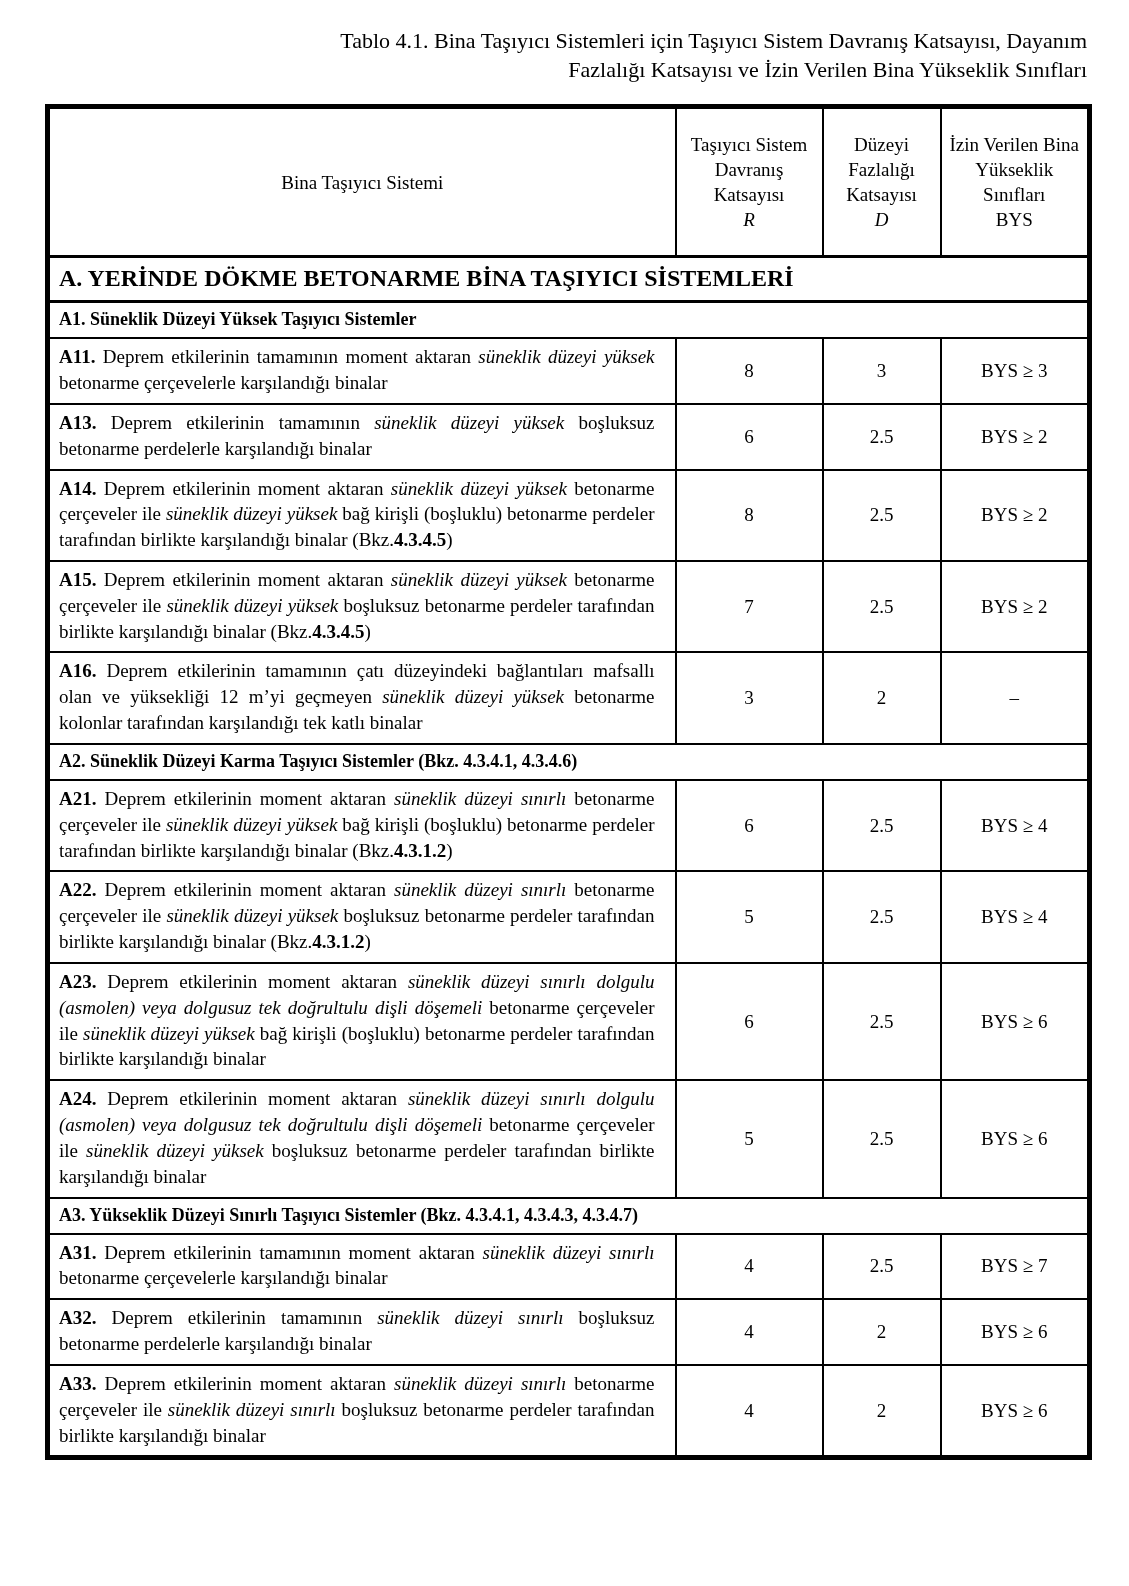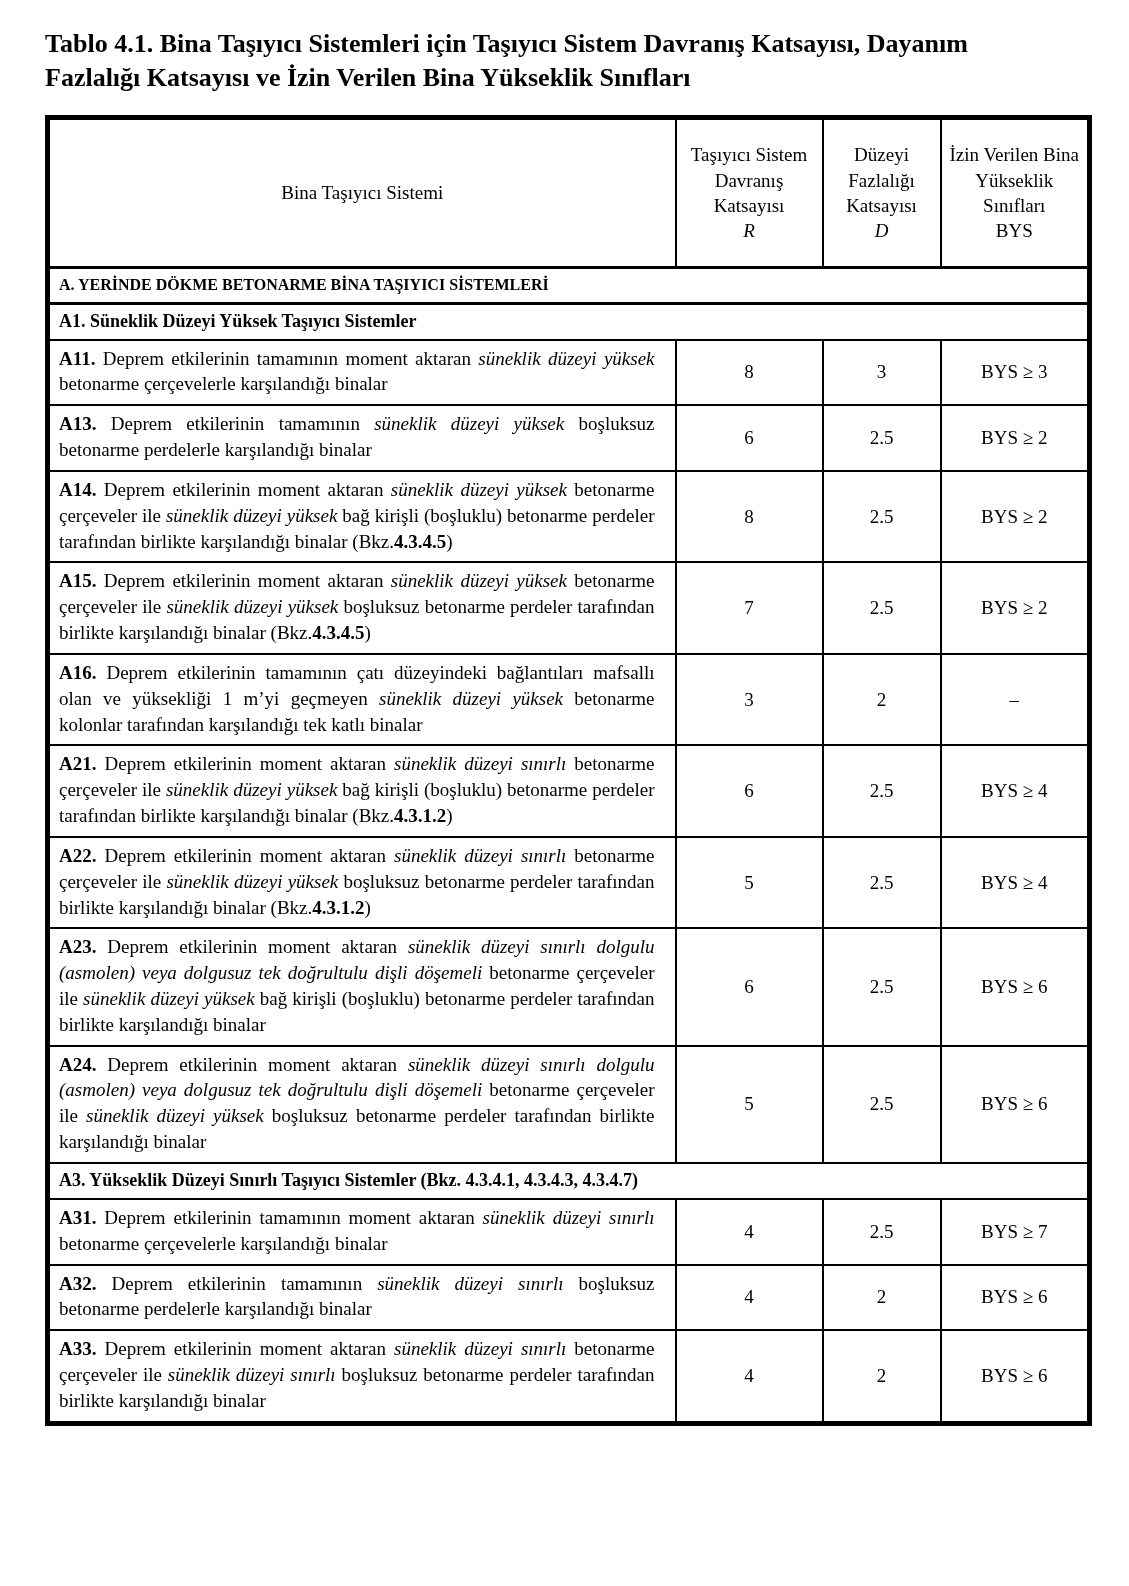--- a/index.html
+++ b/index.html
@@ -10,23 +10,23 @@
   }
   body {
     width: 1129px;
     height: 1586px;
     font-family: "Liberation Serif", serif;
     position: relative;
   }
   .doc-title {
     width: 1042px;
     margin: 27px 0 20px 45px;
-    text-align: left;
-    font-weight: bold;
-    font-size: 26px;
+    text-align: right;
+    font-weight: normal;
+    font-size: 22px;
     line-height: 1.3;
     white-space: pre-line;
   }
   table.systems {
     border-collapse: collapse;
     table-layout: fixed;
     width: 1042px;
     margin-left: 45px;
     border: 5px solid #000;
   }
@@ -59,21 +59,21 @@
     padding: 5px 20px 7px 9px;
   }
   .val-cell {
     font-size: 19px;
     text-align: center;
     vertical-align: middle;
     padding: 4px 2px;
   }
   tr.section-l1 td {
     font-weight: bold;
-    font-size: 16px;
+    font-size: 24px;
     padding: 7px 10px 8px 9px;
     border-top: 3px solid #000;
     border-bottom: 3px solid #000;
   }
   tr.section-l2 td {
     font-weight: bold;
     font-size: 18px;
     padding: 6px 10px 7px 9px;
   }
   .seg-b { font-weight: bold; }
@@ -137,24 +137,27 @@
         <td class="val-cell">2.5</td>
         <td class="val-cell">BYS ≥ 2</td>
       </tr>
       <tr>
         <td class="desc-cell"><span class="seg-b">A15.</span><span class="seg-n"> Deprem etkilerinin moment aktaran </span><span class="seg-i">süneklik düzeyi yüksek</span><span class="seg-n"> betonarme çerçeveler ile </span><span class="seg-i">süneklik düzeyi yüksek</span><span class="seg-n"> boşluksuz betonarme perdeler tarafından birlikte karşılandığı binalar (Bkz.</span><span class="seg-b">4.3.4.5</span><span class="seg-n">)</span></td>
         <td class="val-cell">7</td>
         <td class="val-cell">2.5</td>
         <td class="val-cell">BYS ≥ 2</td>
       </tr>
       <tr>
-        <td class="desc-cell"><span class="seg-b">A16.</span><span class="seg-n"> Deprem etkilerinin tamamının çatı düzeyindeki bağlantıları mafsallı olan ve yüksekliği 1 m’yi geçmeyen </span><span class="seg-i">süneklik düzeyi yüksek</span><span class="seg-n"> betonarme kolonlar tarafından karşılandığı tek katlı binalar</span></td>
+        <td class="desc-cell"><span class="seg-b">A16.</span><span class="seg-n"> Deprem etkilerinin tamamının çatı düzeyindeki bağlantıları mafsallı olan ve yüksekliği 12 m’yi geçmeyen </span><span class="seg-i">süneklik düzeyi yüksek</span><span class="seg-n"> betonarme kolonlar tarafından karşılandığı tek katlı binalar</span></td>
         <td class="val-cell">3</td>
         <td class="val-cell">2</td>
         <td class="val-cell">–</td>
+      </tr>
+      <tr class="section-l2">
+        <td colspan="4"><span class="seg-b">A2. Süneklik Düzeyi Karma Taşıyıcı Sistemler (Bkz. 4.3.4.1, 4.3.4.6)</span></td>
       </tr>
       <tr>
         <td class="desc-cell"><span class="seg-b">A21.</span><span class="seg-n"> Deprem etkilerinin moment aktaran </span><span class="seg-i">süneklik düzeyi sınırlı</span><span class="seg-n"> betonarme çerçeveler ile </span><span class="seg-i">süneklik düzeyi yüksek</span><span class="seg-n"> bağ kirişli (boşluklu) betonarme perdeler tarafından birlikte karşılandığı binalar (Bkz.</span><span class="seg-b">4.3.1.2</span><span class="seg-n">)</span></td>
         <td class="val-cell">6</td>
         <td class="val-cell">2.5</td>
         <td class="val-cell">BYS ≥ 4</td>
       </tr>
       <tr>
         <td class="desc-cell"><span class="seg-b">A22.</span><span class="seg-n"> Deprem etkilerinin moment aktaran </span><span class="seg-i">süneklik düzeyi sınırlı</span><span class="seg-n"> betonarme çerçeveler ile </span><span class="seg-i">süneklik düzeyi yüksek</span><span class="seg-n"> boşluksuz betonarme perdeler tarafından birlikte karşılandığı binalar (Bkz.</span><span class="seg-b">4.3.1.2</span><span class="seg-n">)</span></td>
         <td class="val-cell">5</td>

